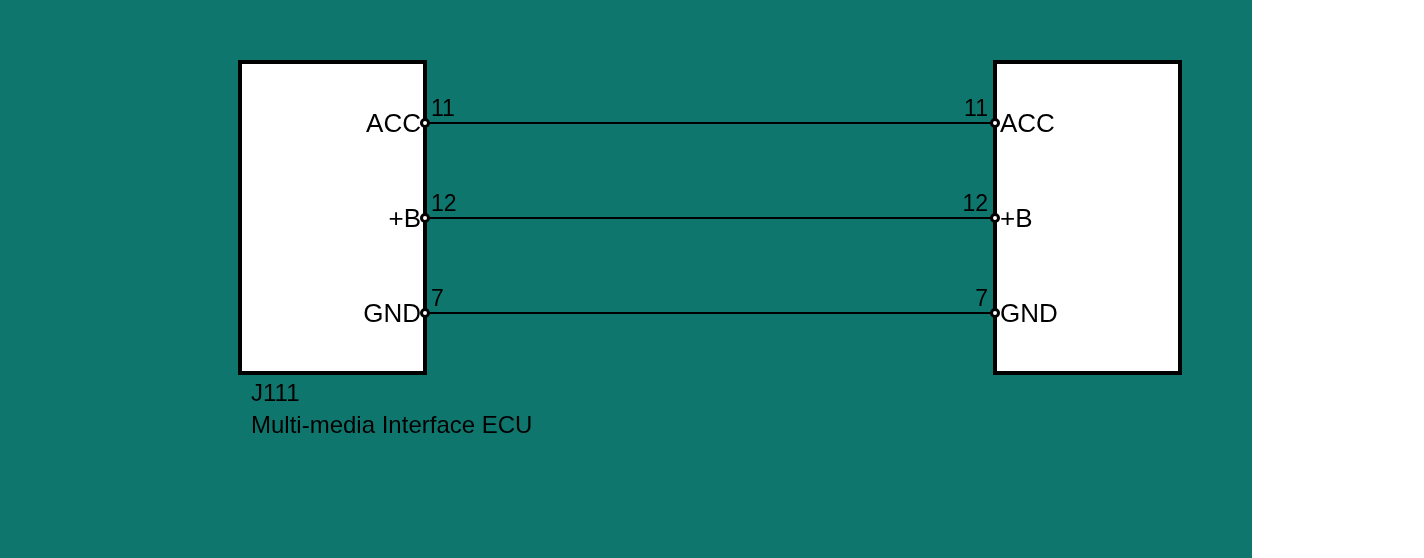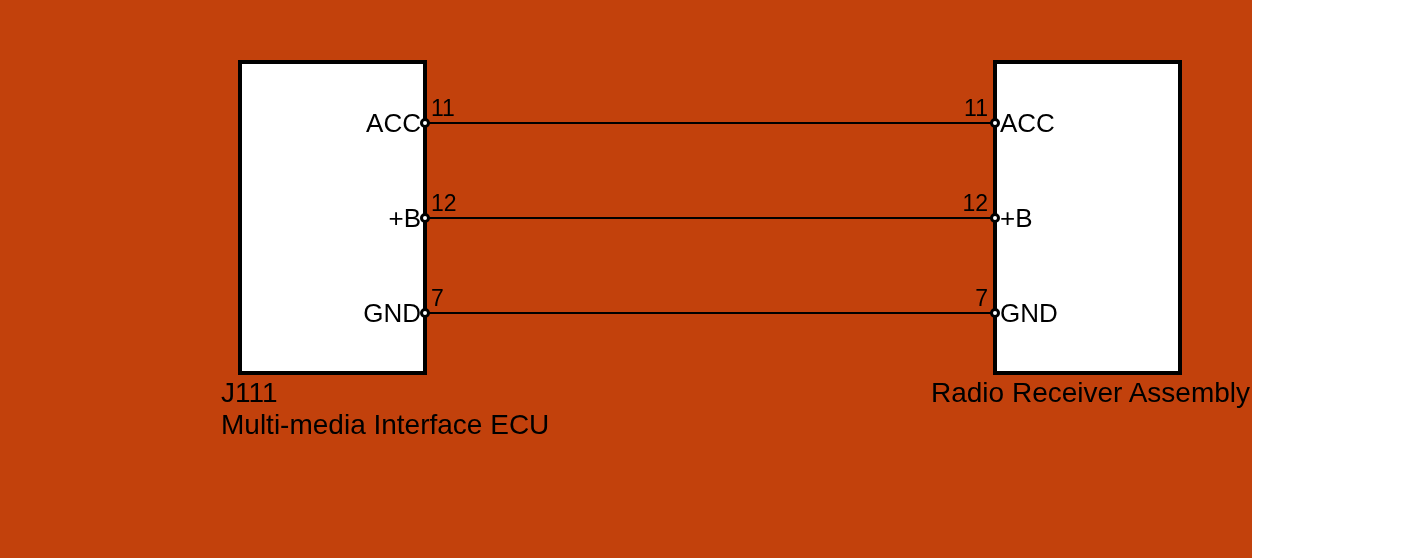--- a/index.html
+++ b/index.html
@@ -4,43 +4,44 @@
 <style>
   html, body {
     margin: 0;
     padding: 0;
     background: #ffffff;
   }
   .canvas {
     position: relative;
     width: 1252px;
     height: 558px;
-    background: #c2410c;
+    background: #0f766e;
     font-family: "Liberation Sans", sans-serif;
     color: #000000;
     overflow: hidden;
   }
   .component-box {
     position: absolute;
     top: 60px;
     width: 189px;
     height: 315px;
     border: 4px solid #000000;
     box-sizing: border-box;
     background: #ffffff;
   }
   .component-box.left  { left: 238px; }
   .component-box.right { left: 993px; }
 
   .component-label {
     position: absolute;
     top: 377px;
-    font-size: 28px;
+    font-size: 24px;
     line-height: 32px;
     white-space: nowrap;
+    margin-left: 30px;
   }
   .component-label.left  { left: 221px; }
   .component-label.right { left: 931px; }
 
   .pin-row {
     position: absolute;
     left: 0;
     width: 100%;
     height: 0;
   }
@@ -139,16 +140,15 @@
     <span class="pin-name right">GND</span>
     <div class="pin-circle left"></div>
     <div class="pin-circle right"></div>
   </div>
 
   <div class="component-label left">
     <div>J111</div>
     <div>Multi-media Interface ECU</div>
   </div>
   <div class="component-label right">
-    <div>Radio Receiver Assembly</div>
   </div>
 
 </div>
 
 </body></html>

